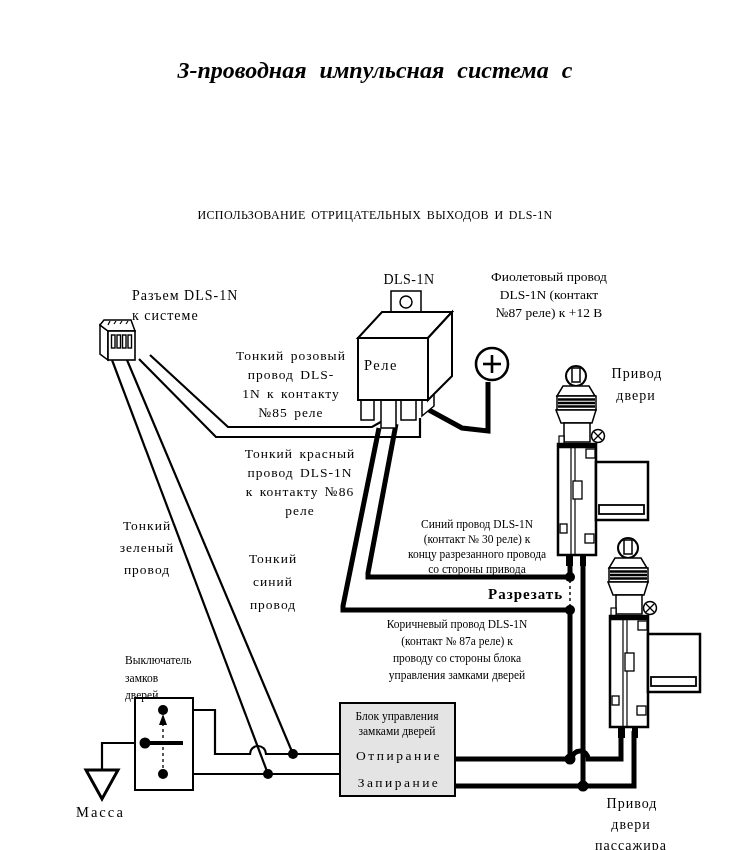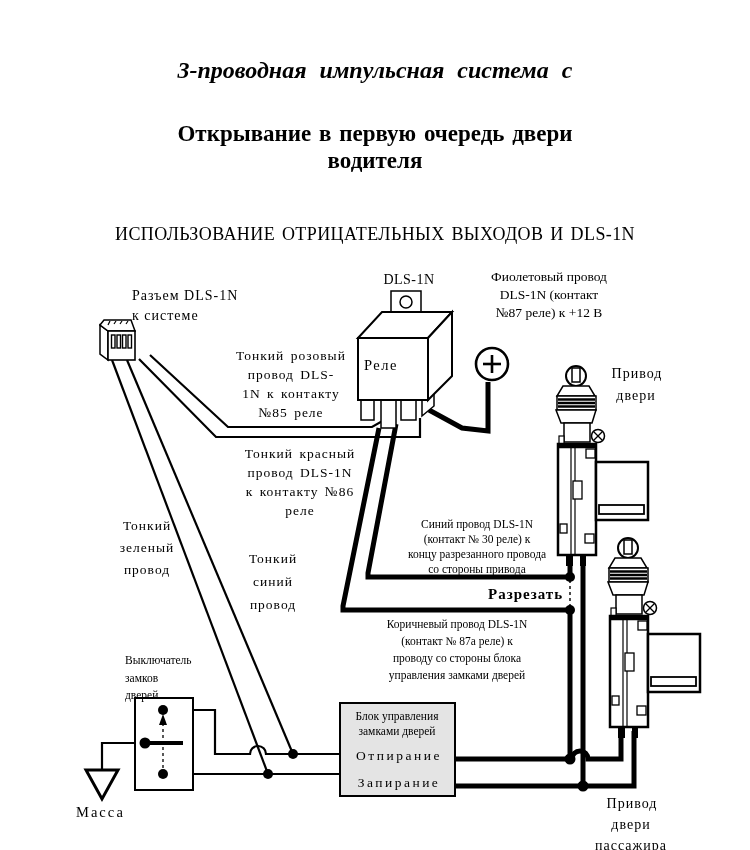--- a/index.html
+++ b/index.html
@@ -1,43 +1,39 @@
 <!DOCTYPE html>
 <html><head>
 <meta charset="utf-8">
 <style>
   html,body{margin:0;padding:0;background:#ffffff;}
   #page{position:relative;width:750px;height:850px;background:#fff;overflow:hidden;
         font-family:"Liberation Serif",serif;color:#000;margin-top:28px;}
   .center{position:absolute;left:0;width:750px;text-align:center;}
   #title-italic{top:28px;font-size:24px;font-weight:bold;font-style:italic;line-height:29px;word-spacing:7px;}
   #title-bold{top:92px;font-size:23px;font-weight:bold;line-height:27px;word-spacing:2px;}
-  #subtitle{top:196px;font-size:18px;letter-spacing:0.4px;word-spacing:2px;font-family:Liberation Serif, serif;}
+  #subtitle{top:180px;font-size:12px;letter-spacing:0.4px;word-spacing:2px;font-family:Liberation Serif, serif;}
   svg{position:absolute;left:0;top:200px;}
   text{fill:#000;font-family:"Liberation Serif",serif;}
   .lbl{font-size:13.5px;}
   .sp{letter-spacing:1px;word-spacing:2px;}
   .sm{font-size:11.5px;}
   .bold{font-weight:bold;}
   .mid{text-anchor:middle;}
   .wire-thin{stroke:#000;stroke-width:2.2;fill:none;}
   .wire-thick{stroke:#000;stroke-width:5;fill:none;}
   .outline{stroke:#000;fill:#fff;}
 </style>
 </head>
 <body>
 
 <div id="page">
 
   <div id="title-italic" class="center">
     <div>3-проводная импульсная система с</div>
-  </div>
-  <div id="title-bold" class="center">
-    <div>Открывание в первую очередь двери</div>
-    <div>водителя</div>
   </div>
   <div id="subtitle" class="center">ИСПОЛЬЗОВАНИЕ ОТРИЦАТЕЛЬНЫХ ВЫХОДОВ И DLS-1N</div>
 
   <svg width="750" height="650" viewBox="0 0 750 650">
 
     <g>
       <polyline class="wire-thin" points="150,127 228,199 372,199 386,191"></polyline>
       <polyline class="wire-thin" points="139,131 216,209 420,209 420,190"></polyline>
       <line class="wire-thin" x1="112" y1="132" x2="268" y2="546"></line>
       <line class="wire-thin" x1="127" y1="132" x2="293" y2="526"></line>

